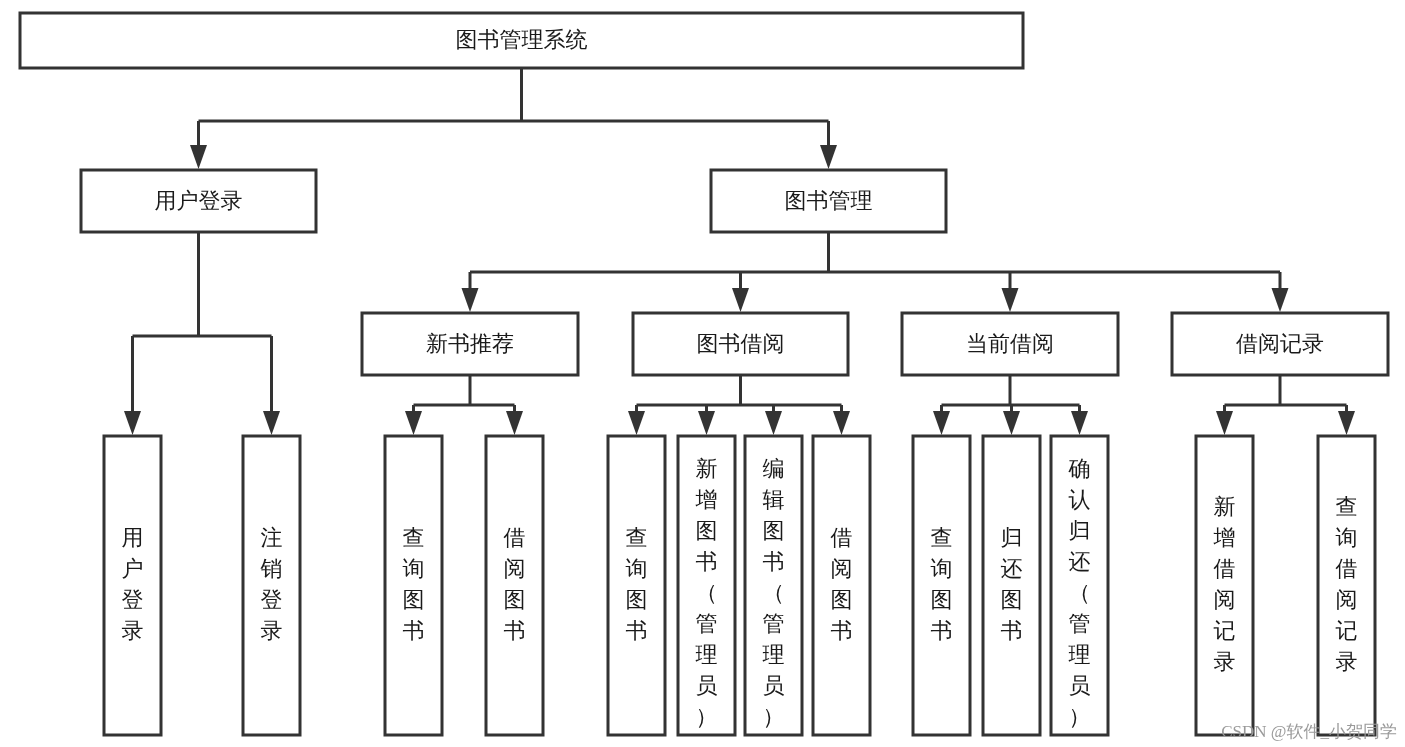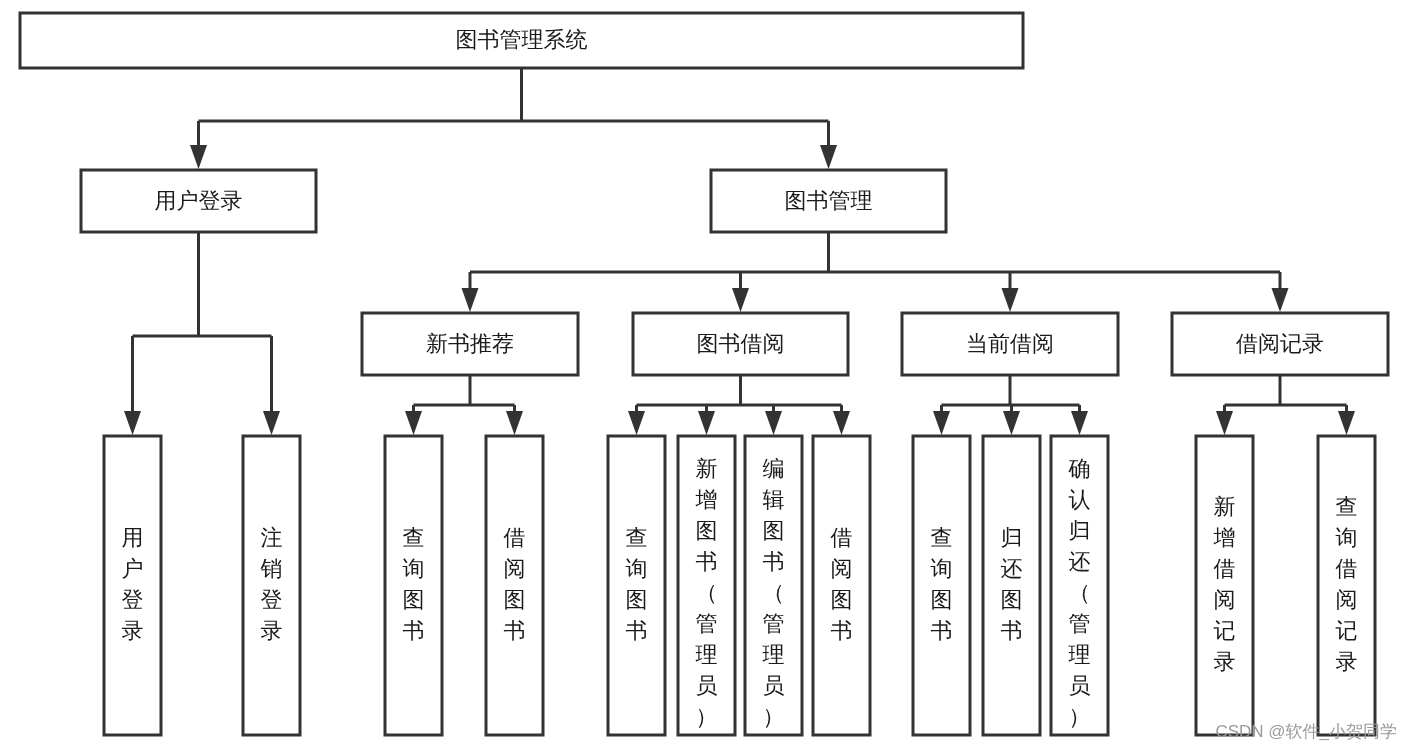--- a/index.html
+++ b/index.html
@@ -50,21 +50,21 @@
     stroke-linecap: butt;
   }
   .arrow-head {
     fill: #333333;
     stroke: none;
   }
   .watermark {
     position: absolute;
     right: 8px;
     bottom: 4px;
-    font-family: Liberation Sans, sans-serif;
+    font-family: Liberation Serif, serif;
     font-size: 17px;
     color: #9a9a9a;
     white-space: nowrap;
     user-select: none;
     pointer-events: none;
   }
 </style>
 </head>
 <body>
 

